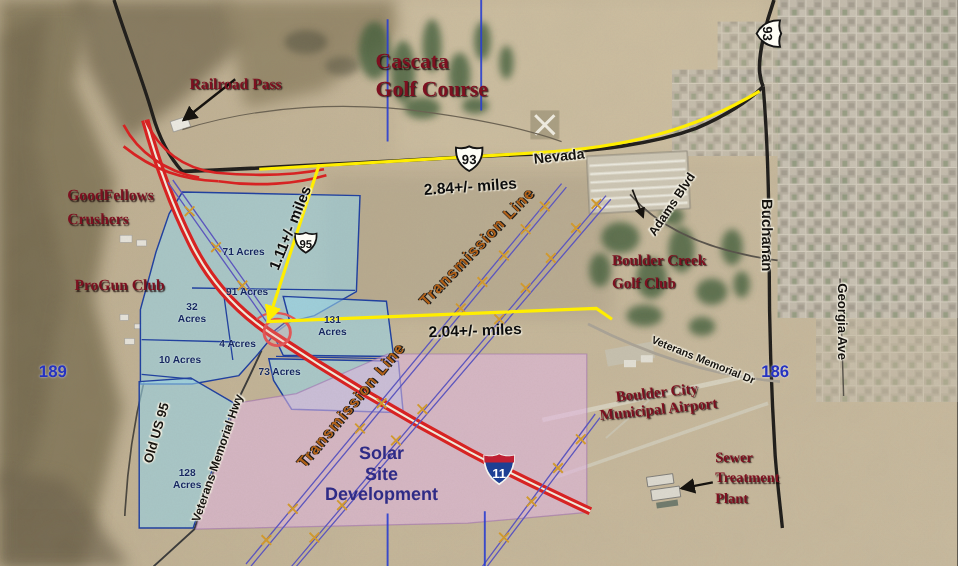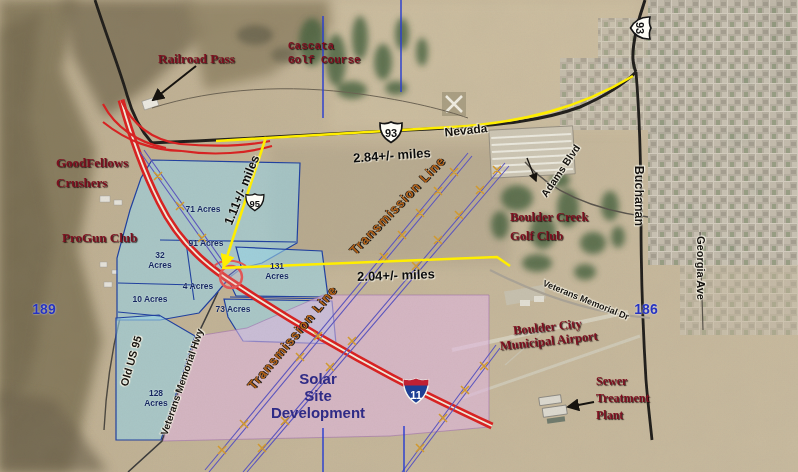--- a/index.html
+++ b/index.html
@@ -235,23 +235,23 @@
     <use href="#us-shield"></use>
     <text x="12" y="16.5" font-size="11.5" font-weight="bold" font-family="Liberation Sans, sans-serif" fill="#111" text-anchor="middle">95</text>
   </g>
   <g transform="translate(402,377)">
     <path d="M14 1.5 C18 3.8 23.5 3.4 26.5 2.6 C26.8 13 22 21.5 14 26.5 C6 21.5 1.2 13 1.5 2.6 C4.5 3.4 10 3.8 14 1.5 Z" fill="#1d3f94" stroke="#f5f5f0" stroke-width="1.4"></path>
     <path d="M14 1.5 C18 3.8 23.5 3.4 26.5 2.6 L26.3 8.4 L1.7 8.4 L1.5 2.6 C4.5 3.4 10 3.8 14 1.5 Z" fill="#bf2033"></path>
     <text x="14" y="21.5" font-size="11" font-weight="bold" font-family="Liberation Sans, sans-serif" fill="#fff" text-anchor="middle">11</text>
   </g>
 </svg>
 
-<div class="pos-tl maroon" style="left:158px;top:51px;font-size:13px;">Railroad Pass</div>
-
-<div class="pos-tl maroon" style="left:288px;top:40px;font-size:11px;font-family:Liberation Mono, monospace;">
+<div class="pos-tl maroon" style="left:158px;top:62px;font-size:13px;">Railroad Pass</div>
+
+<div class="pos-tl maroon" style="left:313px;top:40px;font-size:18px;">
   <div>Cascata</div>
   <div>Golf Course</div>
 </div>
 
 <div class="pos-tl maroon" style="left:56px;top:153px;font-size:13px;line-height:1.55;">
   <div>GoodFellows</div>
   <div>Crushers</div>
 </div>
 
 <div class="pos-tl maroon" style="left:62px;top:230px;font-size:13px;">ProGun Club</div>

